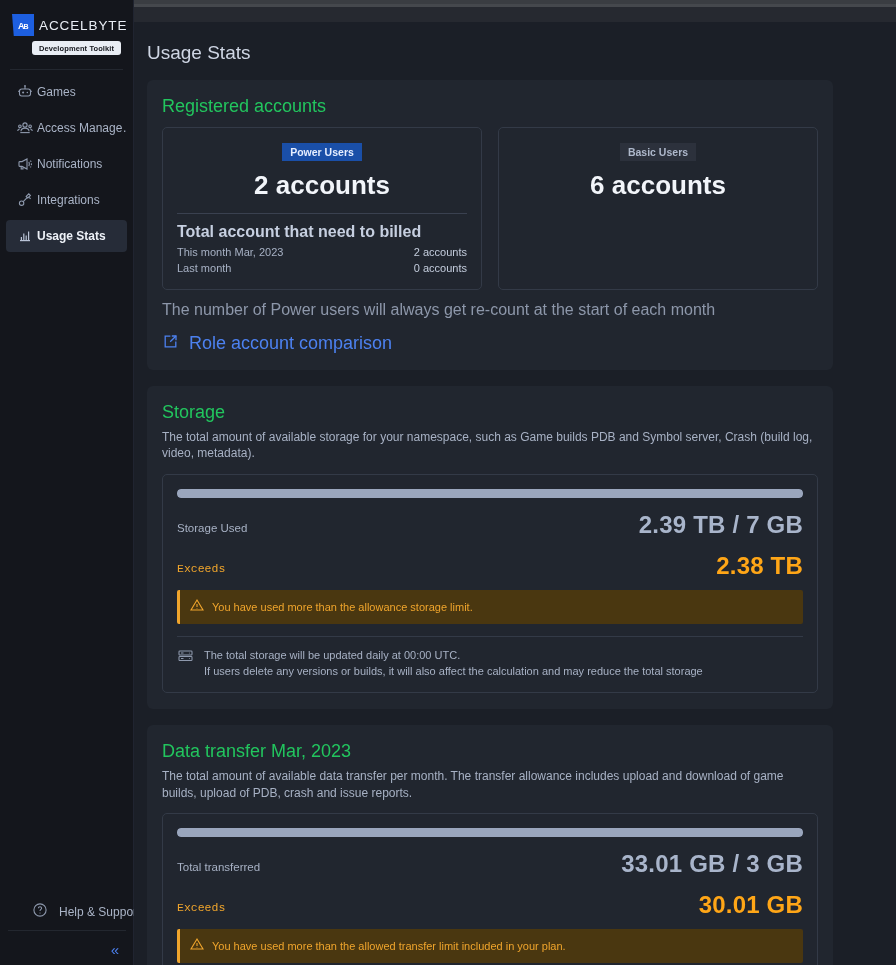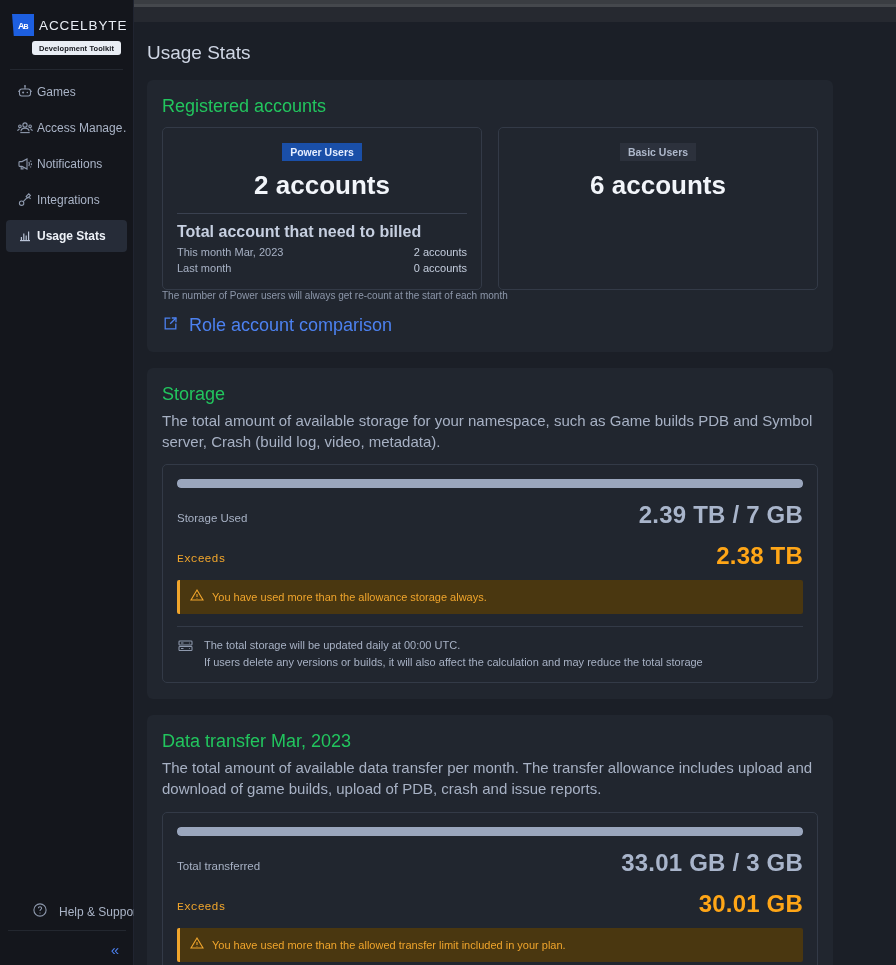--- a/index.html
+++ b/index.html
@@ -70,38 +70,38 @@
     padding: 16px 0 0 0;
     overflow: hidden;
   }
   #page-title { color:#cfd6e4; font-size: 19px; font-weight: 400; margin: 4px 0 0 13px; }
 
   .card {
     margin: 16px 0 0 13px; width: 686px;
     background: #21262f; border-radius: 6px; padding: 16px 15px 16px 15px;
   }
   .card-title { color:#22c55e; font-size: 18px; font-weight: normal; margin-bottom: 10px; }
-  .card-desc { color:#a7b1c4; font-size: 15px; line-height: 1.38; margin: -4px 0 12px 0; }
+  .card-desc { color:#a7b1c4; font-size: 12px; line-height: 1.38; margin: -4px 0 12px 0; }
 
   
   .acct-row { display:flex; gap: 16px; }
   .acct-box { flex:1; border:1px solid #333a47; border-radius: 5px; padding: 14px 14px 12px 14px; }
   .acct-badge-wrap { text-align:center; }
   .badge {
     display:inline-block; font-size: 10.5px; font-weight: bold;
     padding: 3px 8px; border-radius: 0;
   }
   .badge.power { background:#1a4fa8; color:#e6eeff; }
   .badge.basic { background:#2c313c; color:#aeb8cb; }
   .acct-count { text-align:center; color:#f2f5fa; font-size: 26px; font-weight: bold; margin: 9px 0 12px 0; }
   .acct-hr { height:1px; background:#3a4150; margin: 0 0 9px 0; }
   .acct-sub-title { color:#c6cfe0; font-size: 16px; font-weight: bold; margin-bottom: 4px; }
   .acct-line { display:flex; justify-content:space-between; color:#a7b1c4; font-size: 11px; line-height: 1.45; }
   .acct-line .val { color:#c4cddd; }
-  .acct-note { color:#8d97aa; font-size: 10px; }
+  .acct-note { color:#8d97aa; font-size: 16px; margin-top: 11px; }
 
   .doc-link { display:flex; align-items:center; gap:10px; margin-top: 14px; cursor:pointer; }
   .doc-link .link-text { color:#4c81f0; font-size: 18px; }
 
   
   .usage-panel { border:1px solid #333a47; border-radius: 5px; padding: 14px 14px 12px 14px; }
   .progress-track { height: 9px; border-radius: 4px; background:#2b313c; overflow:hidden; }
   .progress-fill { height:100%; background:#9aa6bd; border-radius: 4px; }
   .metric-row { display:flex; align-items:flex-end; justify-content:space-between; margin-top: 13px; }
   .metric-label { color:#a7b1c4; font-size: 11.5px; padding-bottom: 5px; }
@@ -298,21 +298,21 @@
       </div>
 
       <div class="alert">
         <span>
           <svg width="14" height="14" viewBox="0 0 14 14" fill="none" stroke="#f0a52c" stroke-width="1.1">
             <path d="M7 2 L13 12 L1 12 Z"></path>
             <line x1="7" y1="6" x2="7" y2="9"></line>
             <circle cx="7" cy="10.5" r="0.45" fill="#f0a52c" stroke="none"></circle>
           </svg>
         </span>
-        <span class="alert-text">You have used more than the allowance storage always.</span>
+        <span class="alert-text">You have used more than the allowance storage limit.</span>
       </div>
 
       <div class="note-hr"></div>
 
       <div class="note-row">
         <span>
           <svg width="17" height="17" viewBox="0 0 17 17" fill="none" stroke="#8e99ad" stroke-width="1.05">
             <rect x="2" y="4" width="13" height="4" rx="0.8"></rect>
             <rect x="2" y="9.5" width="13" height="4" rx="0.8"></rect>
             <line x1="4" y1="6" x2="6.5" y2="6"></line>

